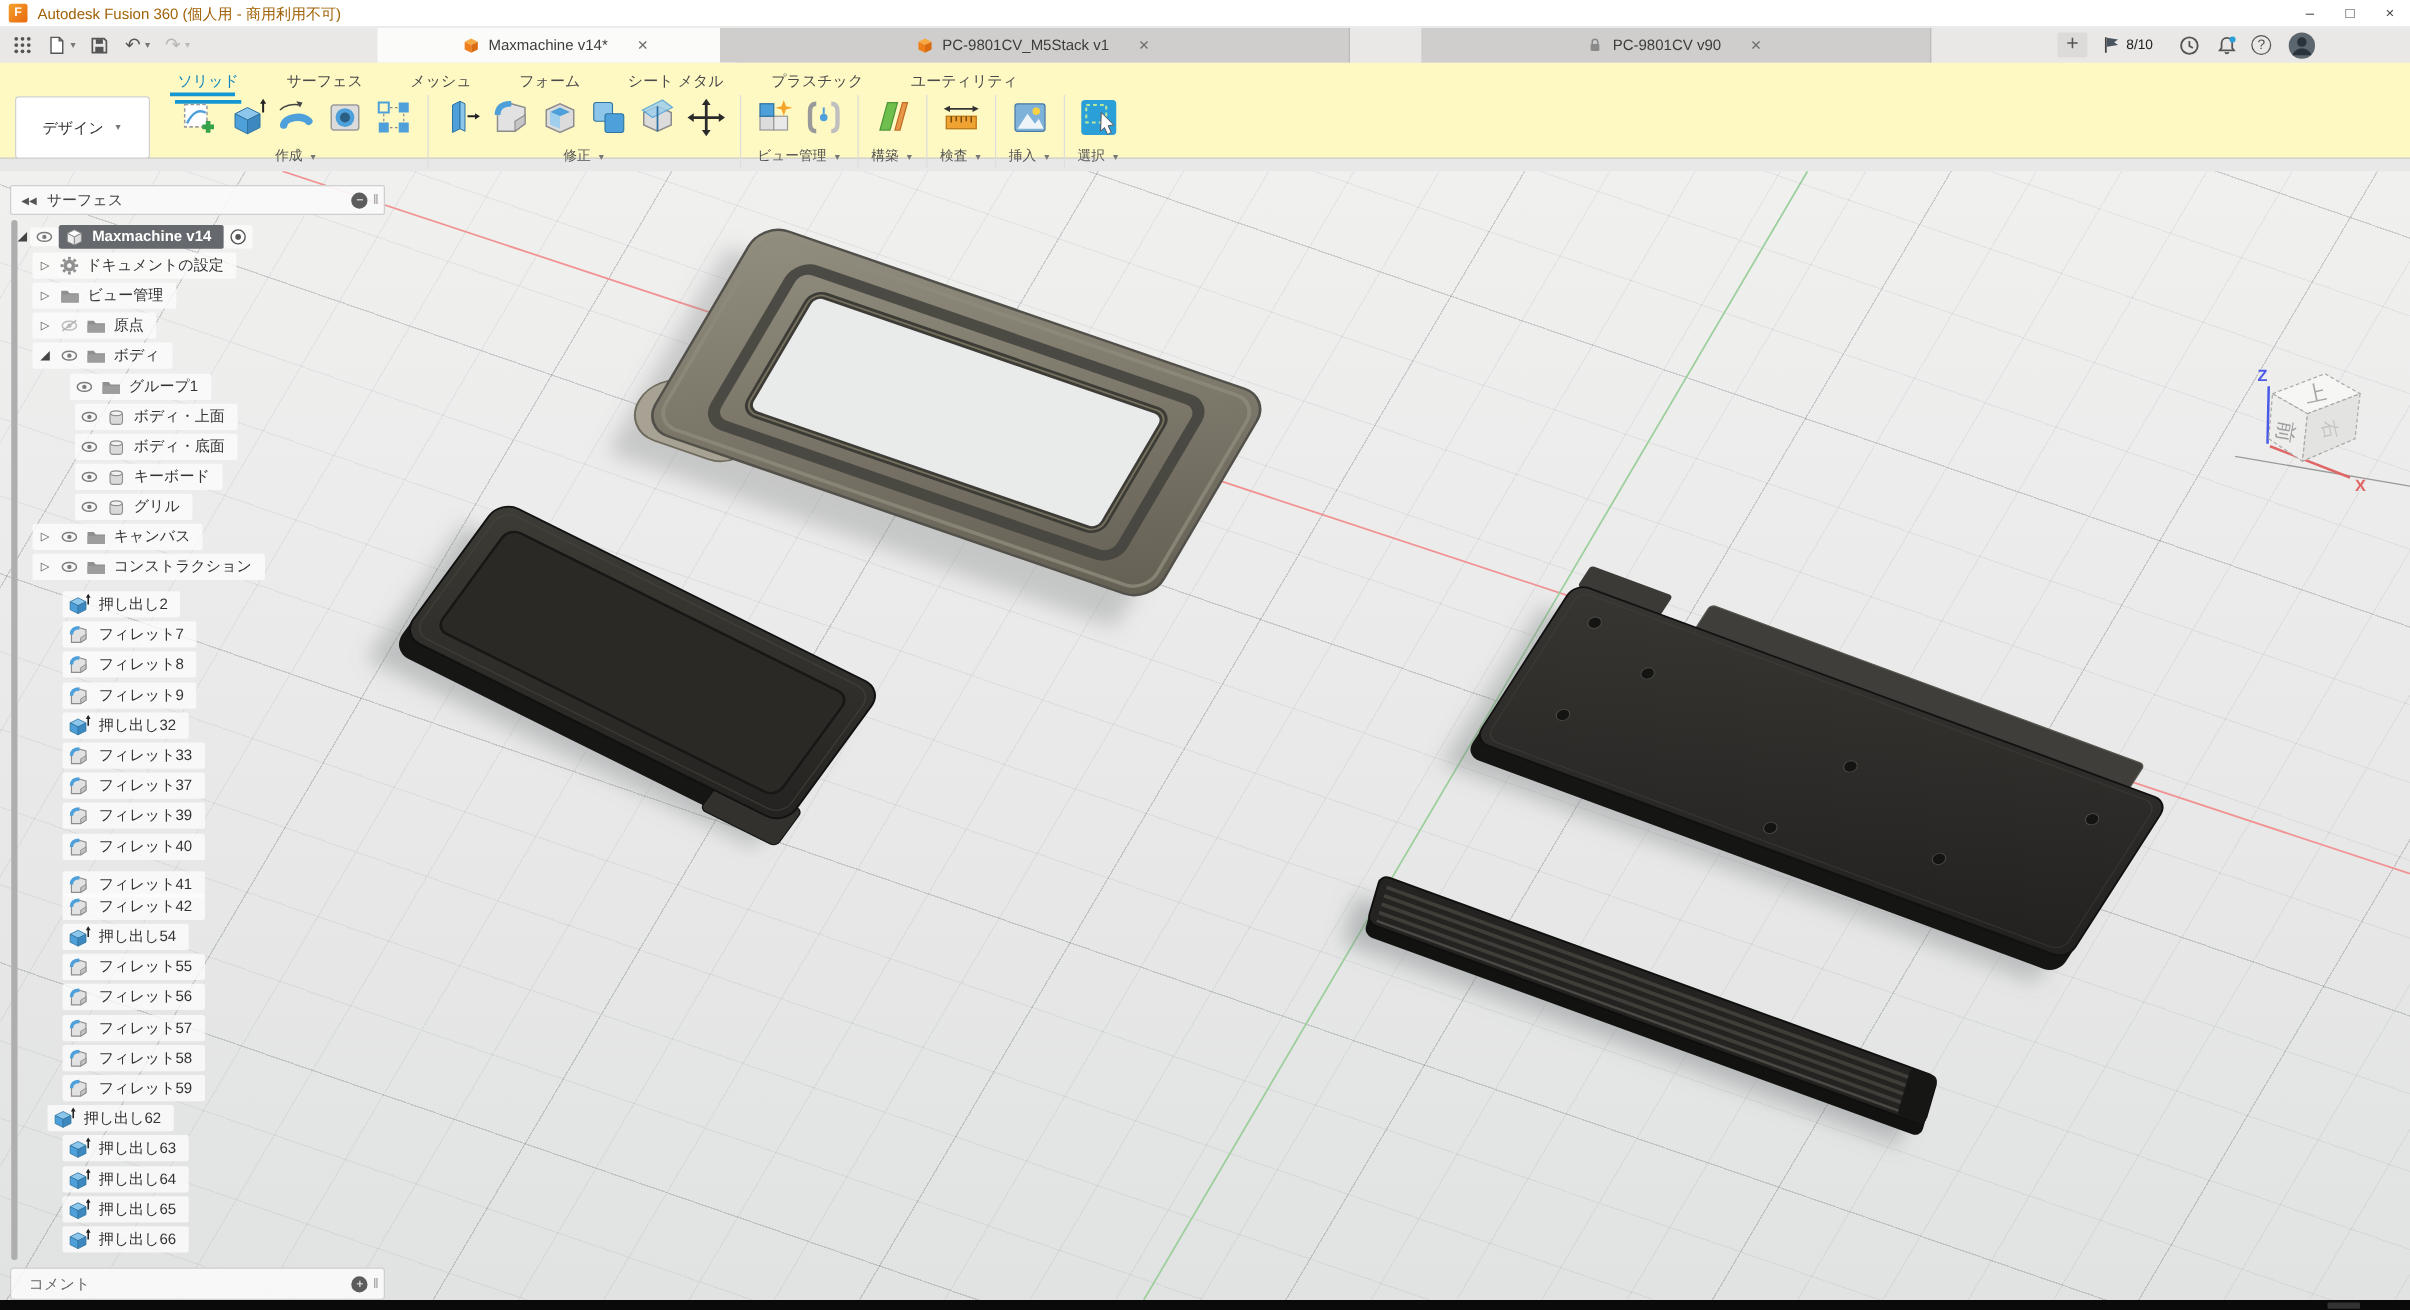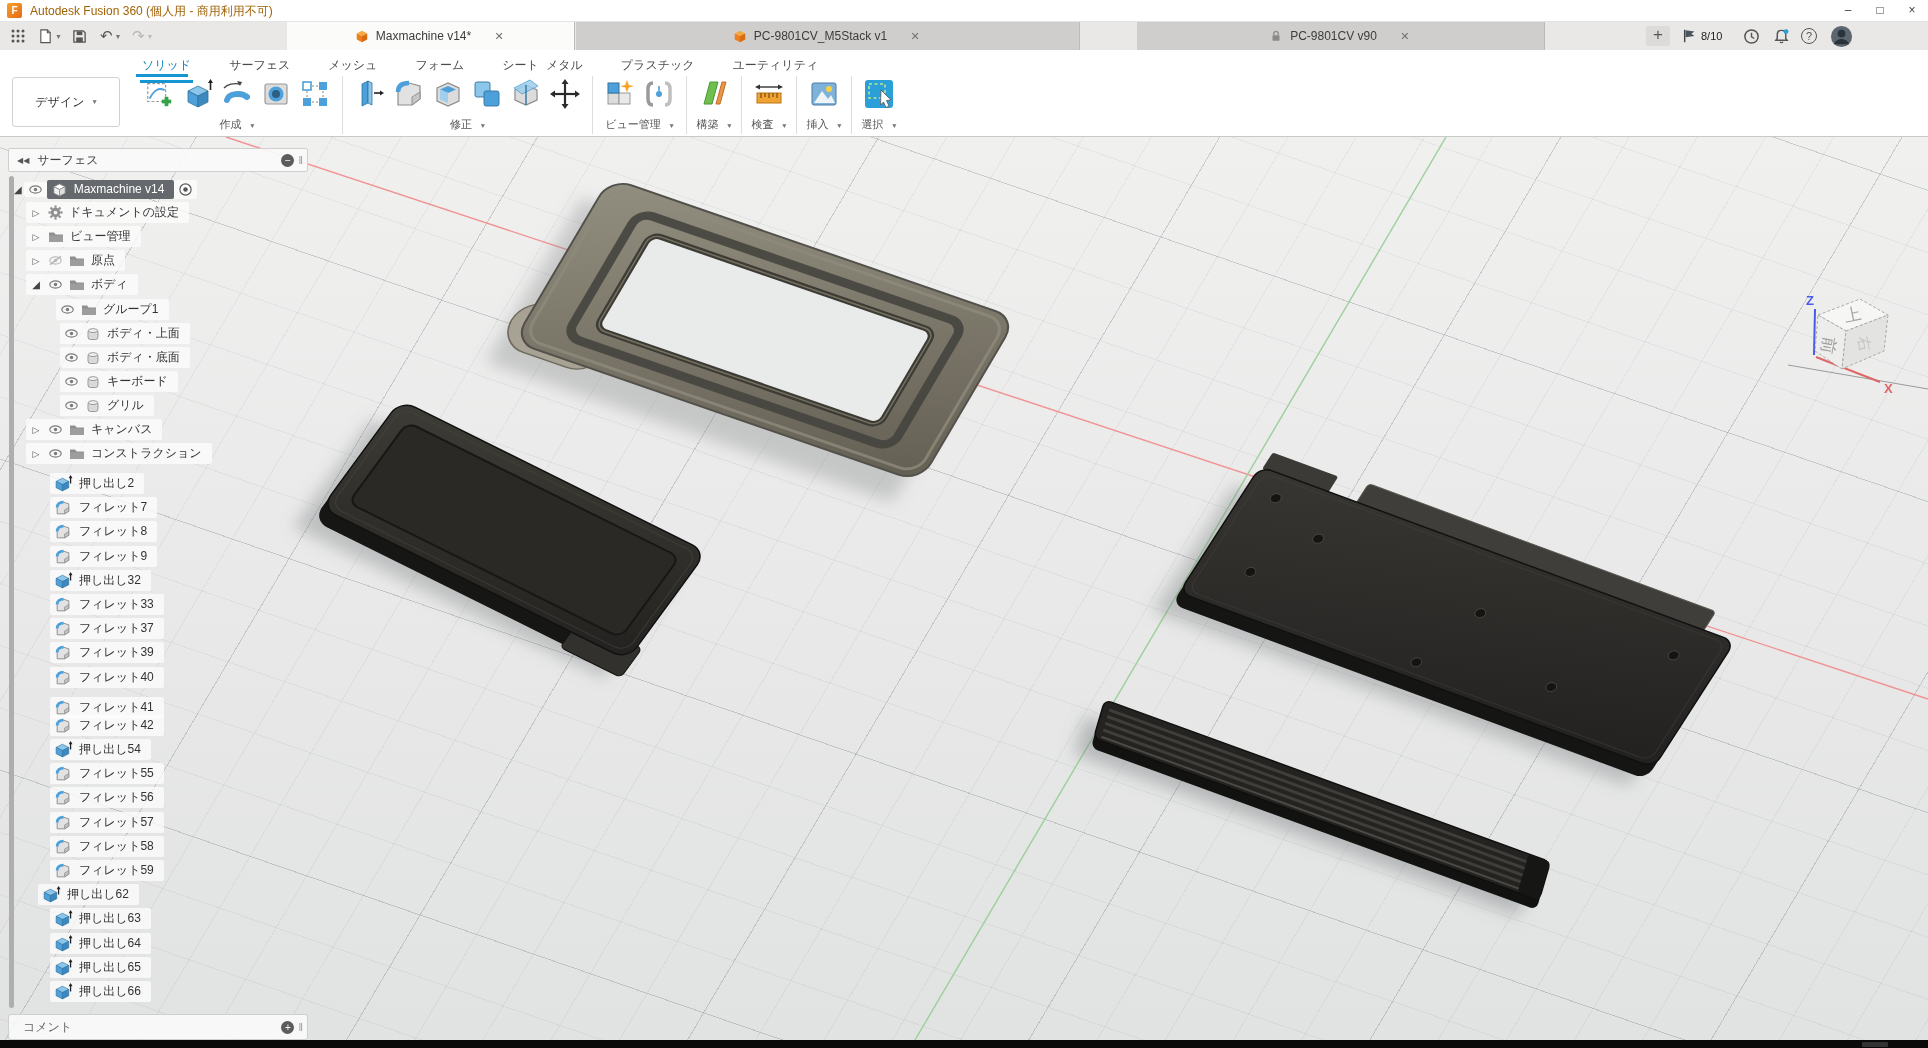--- a/index.html
+++ b/index.html
@@ -16,21 +16,21 @@
   .qat{position:absolute;top:3px;height:22px;display:flex;align-items:center;color:#555;}
   .qat svg{display:block;}
   .caret{font-size:7px;color:#777;margin-left:2px;}
   .doc-tab{position:absolute;top:0;height:28px;display:flex;align-items:center;justify-content:center;gap:7px;font-size:12px;color:#3c3c3c;background:#cfcecd;border-right:1px solid #bcbbba;}
   .doc-tab.active{background:#fbfbfa;}
   .tab-close{margin-left:14px;color:#707070;font-size:11px;width:14px;text-align:center;}
   #tab-add{position:absolute;left:1646px;top:4px;width:24px;height:20px;text-align:center;line-height:18px;font-size:17px;color:#555;background:#dcdbda;border-radius:2px;}
   .topright{position:absolute;top:3px;height:22px;display:flex;align-items:center;color:#444;}
   #job-count{font-size:11px;color:#222;margin-left:3px;}
   
-  #ribbon{position:absolute;left:0;top:50px;width:1928px;height:87px;background:#ffffff;border-bottom:1px solid #c9c9c9;z-index:58;font-family:Liberation Mono, monospace;}
+  #ribbon{position:absolute;left:0;top:50px;width:1928px;height:77px;background:#fef9c3;border-bottom:1px solid #c9c9c9;z-index:58;}
   #ribbon-tabs{position:absolute;left:140px;top:4px;display:flex;gap:34px;font-size:12px;color:#4a4a4a;}
   .rtab{padding:3px 2px 6px 2px;border-bottom:3px solid transparent;white-space:nowrap;}
   .rtab.active{color:#0d84bd;border-bottom-color:#1496d2;}
   #workspace-btn{position:absolute;left:12px;top:27px;width:108px;height:50px;background:#fff;border:1px solid #d2d2d2;border-radius:3px;display:flex;align-items:center;justify-content:center;gap:6px;font-size:12px;color:#333;}
   #groups{position:absolute;left:132px;top:26px;display:flex;height:58px;}
   .rgroup{display:flex;flex-direction:column;align-items:center;padding:0 9px;border-right:1px solid #ddddda;}
   .rgroup:last-child{border-right:none;}
   .ricons{display:flex;align-items:flex-start;gap:3px;height:40px;}
   .ricon{width:36px;height:36px;display:flex;align-items:center;justify-content:center;}
   .rlabel{font-size:11px;color:#555;margin-top:1px;white-space:nowrap;}
@@ -45,21 +45,21 @@
       repeating-linear-gradient(to bottom, rgba(90,95,100,0.08) 0 1px, transparent 1px 60px);
     transform:matrix(0.945,0.326,-0.508,0.862,0,0);}
   #scene{position:absolute;left:0;top:-137px;width:1928px;height:1048px;}
   
   #browser-header{position:absolute;left:8px;top:148px;width:300px;height:24px;background:rgba(250,250,250,0.92);border:1px solid #cfcfcf;border-radius:2px;display:flex;align-items:center;font-size:12px;color:#444;z-index:40;}
   #browser-scroll{position:absolute;left:9px;top:176px;width:5px;height:832px;background:#aeaeae;border-radius:3px;z-index:40;}
   .brow{position:absolute;height:21px;display:flex;align-items:center;gap:6px;background:rgba(252,252,252,0.78);padding:0 10px 0 4px;border-radius:2px;font-size:12px;color:#333;z-index:39;white-space:nowrap;}
   .brow .tw{width:12px;font-size:9px;color:#555;text-align:center;}
   .brow svg{flex:0 0 auto;}
   #root-row{position:absolute;left:14px;top:178px;height:22px;display:flex;align-items:center;z-index:39;font-size:12px;}
-  #root-sel{background:#65686c;color:#fff;font-weight:normal;display:flex;align-items:center;gap:7px;padding:2px 10px 2px 5px;border-radius:2px;}
+  #root-sel{background:#65686c;color:#fff;font-weight:bold;display:flex;align-items:center;gap:7px;padding:2px 10px 2px 5px;border-radius:2px;}
   .pillbit{background:rgba(252,252,252,0.78);display:flex;align-items:center;padding:2px 4px;border-radius:2px;gap:6px;}
   .circbtn{width:13px;height:13px;border-radius:50%;background:#5c5c5c;color:#fff;font-size:10px;line-height:13px;text-align:center;}
   .grip{color:#9a9a9a;font-size:11px;margin-left:4px;}
   
   #comment-box{position:absolute;left:8px;top:1014px;width:300px;height:26px;background:rgba(252,252,252,0.85);border:1px solid #cfcfcf;border-radius:3px;display:flex;align-items:center;font-size:12px;color:#666;z-index:40;}
   
   #viewcube{position:absolute;left:1788px;top:148px;width:140px;height:125px;z-index:35;}
   
   #bottombar{position:absolute;left:0;top:1040px;width:1928px;height:8px;background:#0a0a0a;z-index:61;}
   #bottombar-smudge{position:absolute;left:1862px;top:2px;width:26px;height:5px;background:#3c3c3c;opacity:.8;border-radius:1px;}
@@ -244,21 +244,21 @@
     </div>
   <div class="qat" style="left:100px;font-size:15px;color:#555">
       <span>↶</span>
       <span class="caret">▼</span>
     </div>
   <div class="qat" style="left:132px;font-size:15px;color:#b6b6b6">
       <span>↷</span>
       <span class="caret" style="color:#bbb">▼</span>
     </div>
 
-  <div class="doc-tab active" style="left:287px;width:288px">
+  <div class="doc-tab active" style="left:302px;width:288px">
     <svg width="14" height="14">
         <use href="#i-ocube"></use>
       </svg>
     <span>Maxmachine v14*</span>
     <span class="tab-close">✕</span>
   </div>
   <div class="doc-tab" style="left:576px;width:504px">
     <svg width="14" height="14">
         <use href="#i-ocube"></use>
       </svg>

